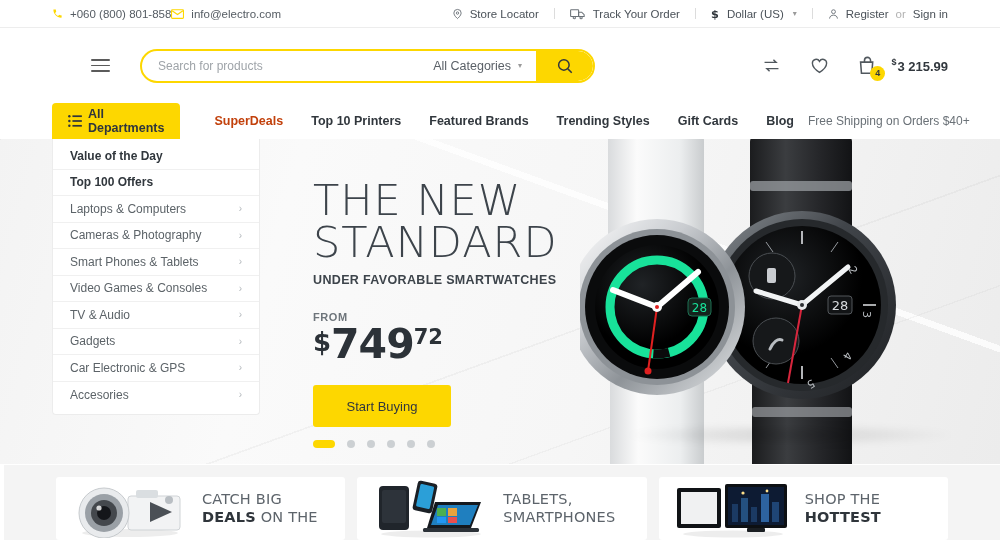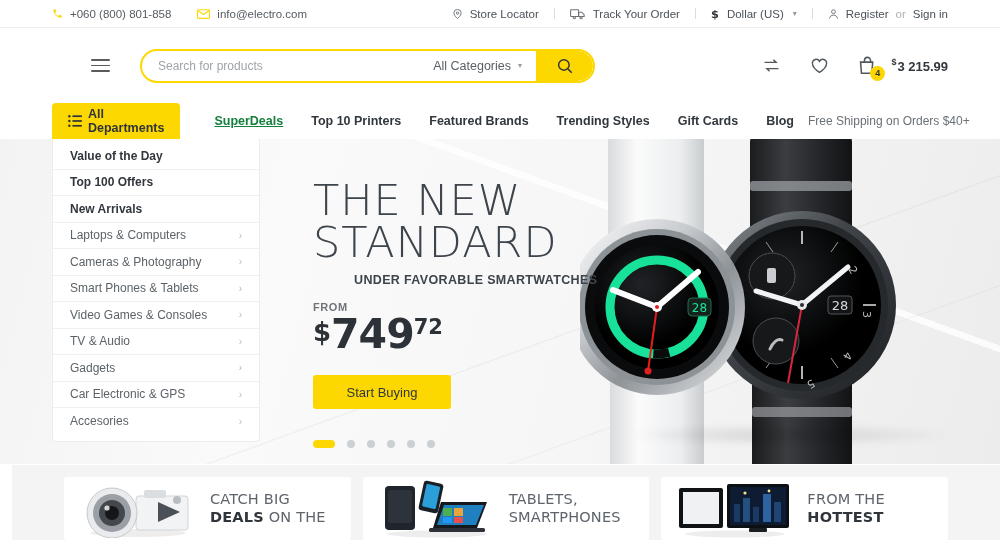--- a/index.html
+++ b/index.html
@@ -16,21 +16,21 @@
   .topbar {
     height:28px;
     border-bottom:1px solid #ededed;
     display:flex;
     align-items:center;
     padding:0 52px;
     font-size:11.5px;
     color:#555c63;
     background:#fff;
   }
-  .tb-left { display:flex; align-items:flex-end; gap:26px; }
+  .tb-left { display:flex; align-items:flex-end; }
   .tb-right { margin-left:auto; display:flex; align-items:center; }
   .tb-item { display:flex; align-items:center; gap:7px; white-space:nowrap; }
   .tb-sep { width:1px; height:11px; background:#dcdcdc; margin:0 15px; }
   .tb-right .tb-item { color:#4a5158; }
   .icn { display:inline-flex; align-items:center; justify-content:center; }
   .muted { color:#b2b2b2; }
   .chev-sm { font-size:8px; color:#9a9a9a; margin-left:2px; }
 
   
   .header {
@@ -118,21 +118,21 @@
     display:flex; align-items:center; gap:6px;
     padding:0 16px;
     font-size:12.5px; font-weight:bold; color:#2f353b;
     cursor:pointer;
   }
   .navlinks { display:flex; align-items:center; gap:0; margin-left:20px; }
   .navlink {
     font-size:12.5px; font-weight:bold; color:#31373d;
     padding:0 14px; white-space:nowrap; cursor:pointer;
   }
-  .navlink.hot { color:#15803d;text-decoration:underline; }
+  .navlink.hot { color:#c2410c; }
   .navnote {
     margin-left:auto; display:flex; align-items:center;
     font-size:12px; color:#6a7177; white-space:nowrap;
   }
 
   
   .hero {
     position:relative;
     height:325px;
     background:
@@ -182,60 +182,59 @@
     font-weight:300;
     letter-spacing:1px;
     color:#3d444b;
     font-family:"DejaVu Sans", sans-serif;
   }
   .hero-sub {
     margin-top:10px;
     font-size:12.5px; font-weight:bold;
     letter-spacing:0.35px;
     color:#3d444b;
-    margin-left:41px;
   }
   .hero-from {
-    margin-top:14px;
+    margin-top:24px;
     font-size:11px; font-weight:bold;
     letter-spacing:0.6px;
     color:#6e757b;
   }
   .hero-price {
     display:flex; align-items:flex-start;
     color:#2c3238;
     font-family:"DejaVu Sans", sans-serif;
     line-height:1;
     margin-top:1px;
   }
   .hp-cur { font-size:26px; font-weight:bold; margin-top:5px; }
   .hp-int { font-size:41px; font-weight:bold; letter-spacing:-1px; }
   .hp-dec { font-size:21px; font-weight:bold; margin-top:3px; }
   .hero-btn {
     margin-top:20px;
-    width:138px; height:34px;
+    width:138px; height:42px;
     background:#fdd700;
     border:none; border-radius:3px;
     font-size:13px; color:#31373d;
     font-family:"Liberation Sans", sans-serif;
     cursor:pointer;
   }
 
   .dots { position:absolute; left:313px; bottom:16px; display:flex; align-items:center; gap:12px; }
   .dot-i { width:8px; height:8px; border-radius:50%; background:#ccd0d3; cursor:pointer; }
   .dot-i.active { width:22px; border-radius:4px; background:#fdd700; }
 
   
   .watches { position:absolute; right:0px; top:0; width:420px; height:325px; }
   .wshadow { position:absolute; bottom:18px; left:40px; right:40px; height:22px;
     background:radial-gradient(ellipse at center, rgba(0,0,0,0.13), transparent 70%); filter:blur(3px);}
 
   
   .promos {
-    position:absolute; top:465px; left:12px; right:0;
+    position:absolute; top:465px; left:4px; right:0;
     height:75px;
     background:#f4f4f4;
     padding:12px 52px 0;
     display:flex; gap:12px;
   }
   .promo {
     flex:1;
     background:#fff;
     border-radius:3px;
     display:flex; align-items:center;
@@ -409,23 +408,20 @@
 
 <div class="hero">
   <div class="hero-diag"></div>
 
   <div class="sidemenu" id="sidemenu">
       <div class="sm-item bold">
         <span>Value of the Day</span>
       </div>
       <div class="sm-item bold">
         <span>Top 100 Offers</span>
-      </div>
-      <div class="sm-item bold">
-        <span>New Arrivals</span>
       </div>
       <div class="sm-item">
         <span>Laptops &amp; Computers</span>
         <span class="sm-arrow">›</span>
       </div>
       <div class="sm-item">
         <span>Cameras &amp; Photography</span>
         <span class="sm-arrow">›</span>
       </div>
       <div class="sm-item">
@@ -615,17 +611,17 @@
           <rect x="59" y="24" width="6" height="18" fill="#1b3a63"></rect>
           <rect x="68" y="18" width="7" height="24" fill="#24507f"></rect>
           <rect x="78" y="27" width="6" height="15" fill="#1b3a63"></rect>
           <rect x="88" y="14" width="8" height="28" fill="#2d63a0"></rect>
           <rect x="99" y="22" width="7" height="20" fill="#1f4575"></rect>
           <circle cx="70" cy="13" r="1.6" fill="#ffe08a"></circle>
           <circle cx="94" cy="11" r="1.4" fill="#ffe08a"></circle>
           <rect x="74" y="48" width="18" height="4" rx="1" fill="#1a1e22"></rect>
         </svg></div>
       <div class="promo-txt">
-        <div>FROM THE</div>
+        <div>SHOP THE</div>
         <div><b>HOTTEST</b><span></span></div>
       </div>
     </div>
   </div>
 
 </body></html>

